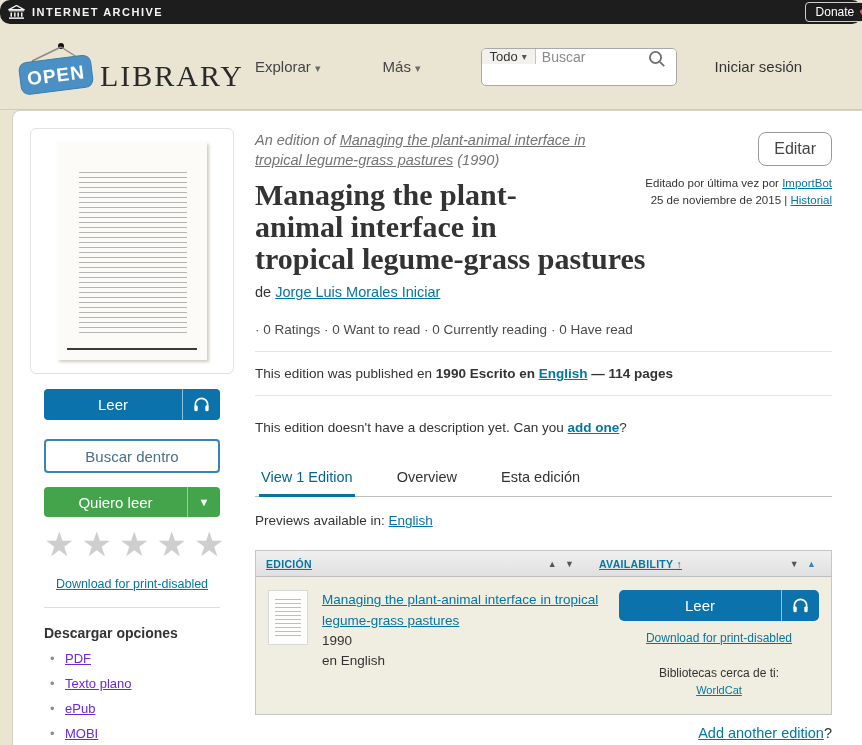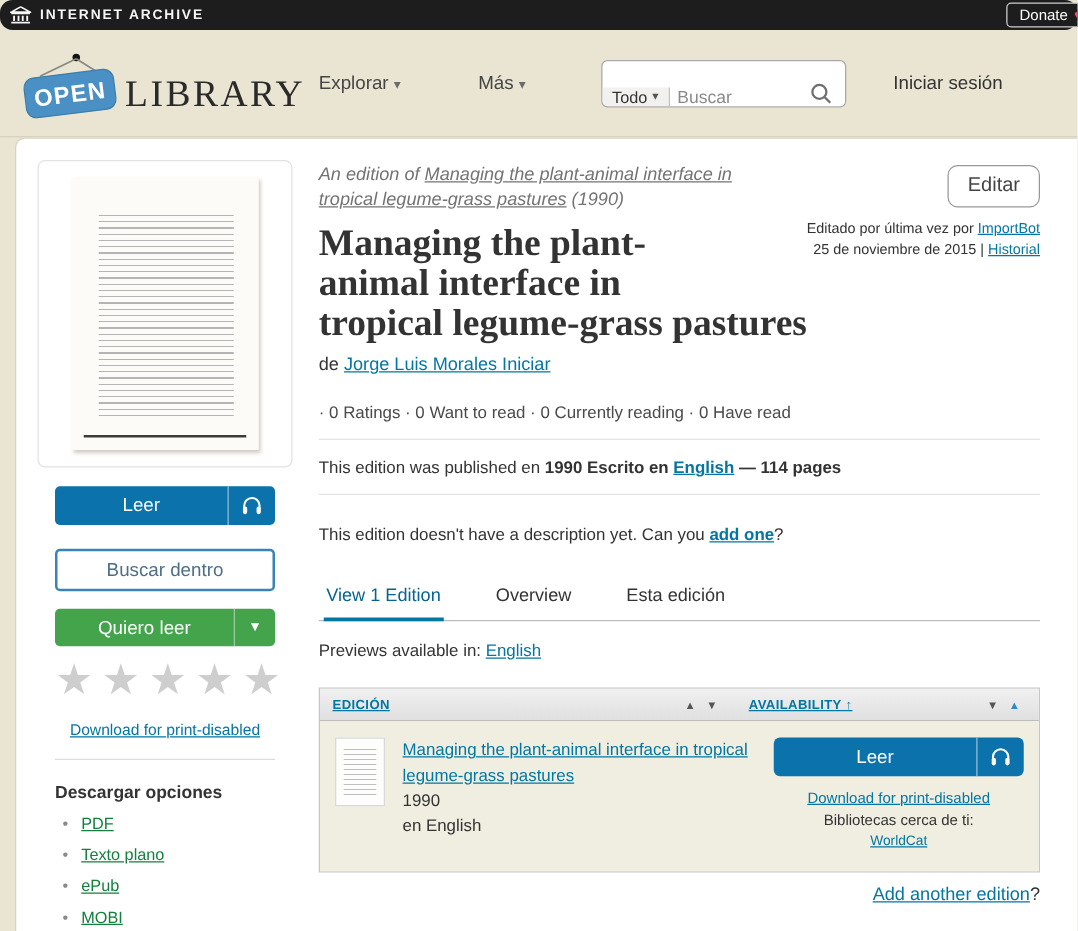--- a/index.html
+++ b/index.html
@@ -14,21 +14,21 @@
     background:#1d1d1d; color:#fff; font-size:12px; display:flex; align-items:center; gap:5px; padding:0 10px; cursor:pointer; }
   .donate-heart { color:#eb4d77; font-size:13px; }
 
   
   .header { height:86px; background:#e9e5d2; display:flex; align-items:center; padding:0 0 0 14px; border-bottom:1px solid #cfcbba; }
   .logo { display:flex; align-items:flex-end; gap:4px; width:195px; }
   .logo-library { font-family:"Liberation Serif", serif; font-size:30px; color:#2a2a2a; letter-spacing:2px; line-height:1; padding-bottom:4px; }
   .nav-item { font-size:15px; color:#454545; margin-left:46px; cursor:pointer; white-space:nowrap; }
   .nav-item .caret { color:#6b6b6b; font-size:11px; }
   .nav-more { margin-left:62px; }
-  .searchbox { display:flex; align-items:flex-end; height:38px; width:196px; margin-left:60px; background:#fff;
+  .searchbox { display:flex; align-items:flex-start; height:38px; width:196px; margin-left:60px; background:#fff;
     border:1px solid #a9a9a9; border-radius:5px; overflow:hidden; }
   .search-scope { display:flex; align-items:center; gap:4px; background:#f2f1ee; border-right:1px solid #c4c4c4;
     padding:0 8px; font-size:13px; color:#333; cursor:pointer; white-space:nowrap; }
   .search-scope .caret { font-size:10px; color:#555; }
   .search-input { border:none; outline:none; flex:1; min-width:0; font-size:14px; padding:0 6px; color:#333; font-family:"Liberation Sans", sans-serif; }
   .search-input::placeholder { color:#8a8a8a; }
   .search-icon-wrap { display:flex; align-items:center; padding:0 9px; cursor:pointer; background:#fff; }
   .signin { font-size:15px; color:#333; margin-left:38px; text-decoration:none; white-space:nowrap; cursor:pointer; }
   .register-btn { margin-left:28px; background:#0c7fc0; color:#fff; font-size:15px; border:none; border-radius:4px;
     padding:9px 13px 10px; cursor:pointer; white-space:nowrap; }
@@ -57,21 +57,21 @@
   .split-btn.green { background:#43a44b; height:30px; margin-top:14px; }
   .split-btn.green .split-divider { background:rgba(255,255,255,.45); }
   .split-btn.green .split-side { width:32px; color:#fff; font-size:11px; }
   .stars { text-align:center; margin-top:10px; font-size:34px; color:#cecece; letter-spacing:7px; line-height:1; cursor:pointer; white-space:nowrap; }
   .pd-link { display:block; text-align:center; margin-top:16px; font-size:12.5px; color:#0376a2; }
   .side-divider { border:none; border-top:1px solid #ddd; margin:16px 0 0; }
   .dl-heading { font-size:14px; font-weight:bold; color:#333; margin-top:17px; }
   .dl-list { list-style:none; margin-top:4px; }
   .dl-list li { position:relative; padding-left:21px; margin-top:10px; font-size:13px; }
   .dl-list li::before { content:"•"; position:absolute; left:6px; color:#8a8a8a; }
-  .dl-list a { color:#15803d; }
+  .dl-list a { color:#6d28d9; }
 
   
   .main { flex:1; padding:0 30px 0 21px; min-width:0; }
   .head-meta { float:right; width:232px; text-align:right; margin:4px 0 6px 10px; }
   .edit-btn { background:#fff; border:1px solid #999; border-radius:8px; color:#444; font-size:16px;
     padding:7px 15px; cursor:pointer; font-family:"Liberation Sans", sans-serif; }
   .edit-info { margin-top:9px; font-size:11.5px; color:#333; line-height:1.45; }
   .edit-info a { color:#0376a2; }
   .breadcrumb { font-style:italic; color:#737373; font-size:14.5px; line-height:1.35; padding-top:3px; }
   .breadcrumb a { color:#737373; }
@@ -103,21 +103,21 @@
   .sort-up-active { color:#2a8bc9; }
   .ed-row { display:flex; background:#f0eee1; padding:13px 12px 16px; }
   .thumb { width:40px; height:55px; background:#fdfdfb; border:1px solid #d8d8d8; flex-shrink:0; position:relative; }
   .thumb-lines { position:absolute; left:6px; right:6px; top:8px; bottom:8px;
     background:repeating-linear-gradient(to bottom, rgba(95,92,100,.4) 0 1px, transparent 1px 4px); }
   .row-info { flex:1; padding-left:14px; font-size:13.5px; color:#333; line-height:1.5; min-width:0; }
   .row-info .row-title { color:#0376a2; display:inline-block; max-width:330px; }
   .row-actions { width:200px; flex-shrink:0; text-align:center; }
   .row-actions .split-btn { margin-top:0; height:31px; border-radius:5px; }
   .row-actions .pd-link { margin-top:10px; font-size:12px; }
-  .near-label { font-size:12px; color:#333; margin-top:4px; }
+  .near-label { font-size:12px; color:#333; margin-top:21px; }
   .worldcat { display:inline-block; margin-top:4px; font-size:11px; color:#0376a2; }
   .add-edition { text-align:right; margin-top:10px; font-size:14.5px; color:#333; }
   .add-edition a { color:#0376a2; }
 
   .icon-svg { display:block; }
 </style>
 </head>
 <body>
 
 <div class="topbar">

